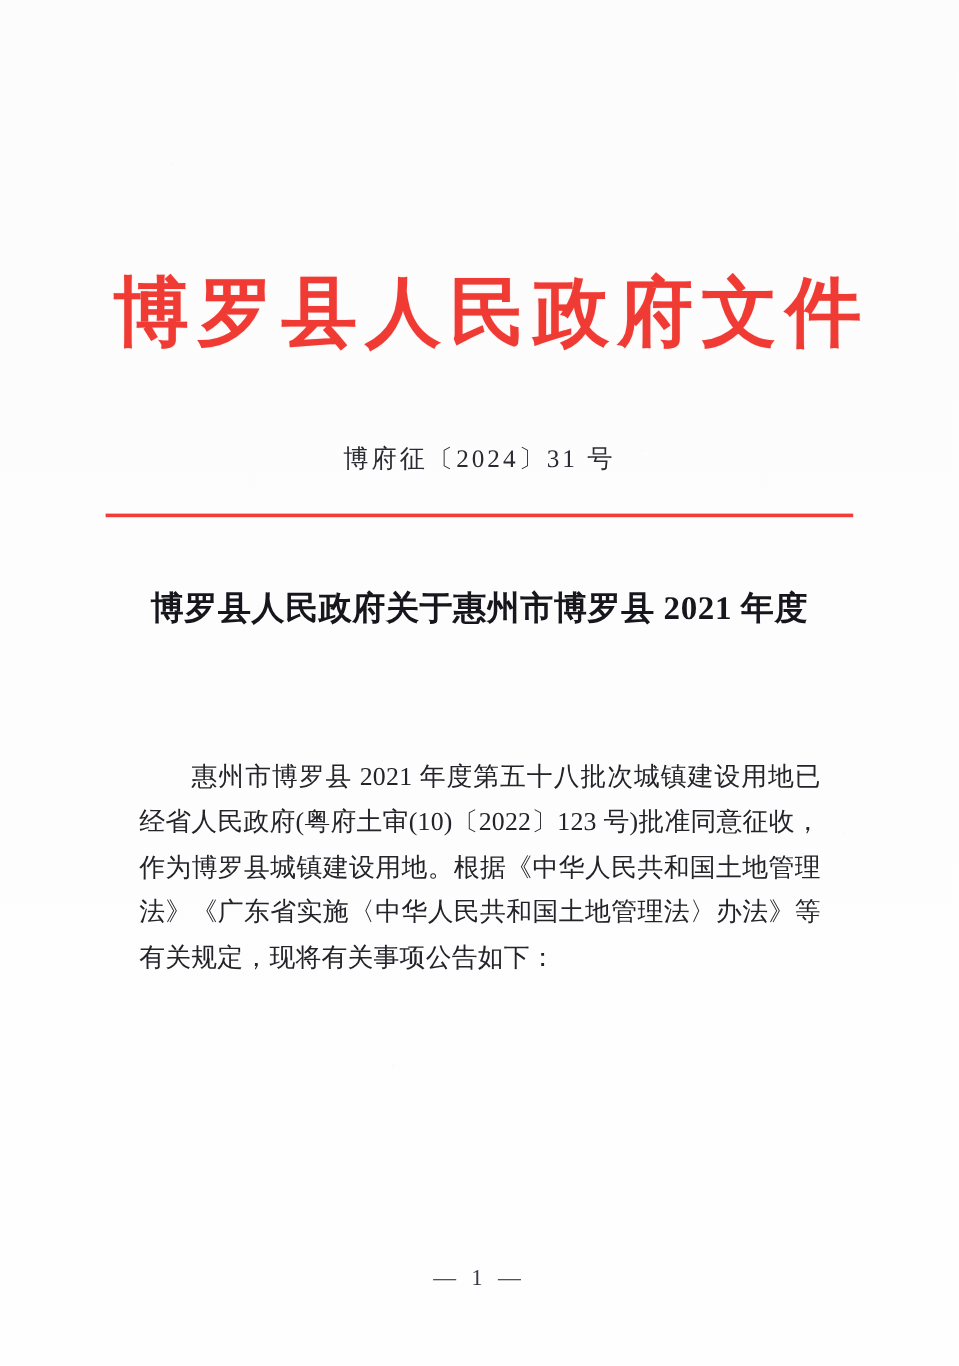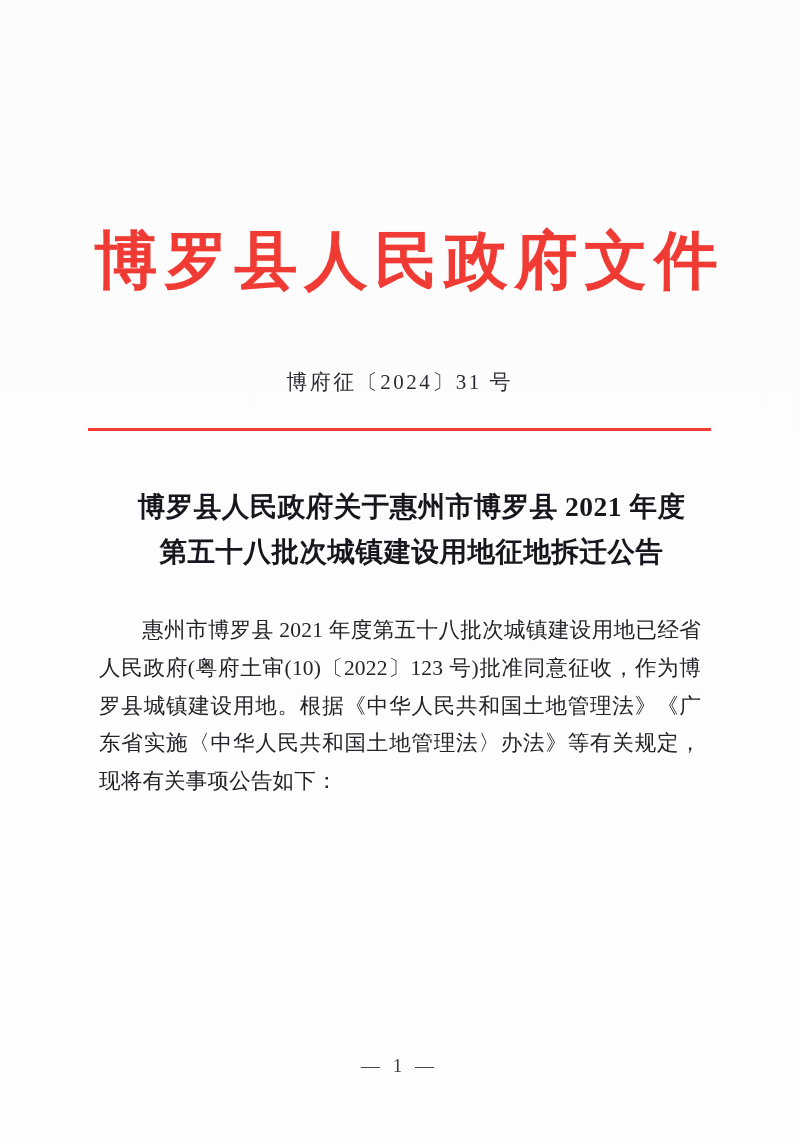--- a/index.html
+++ b/index.html
@@ -75,21 +75,21 @@
     left: 88px;
     width: 623px;
     height: 2.5px;
     background: #f23c34;
   }
 
   
   .doc-title {
     position: absolute;
     top: 484px;
-    left: 84px;
+    left: 72px;
     width: 655px;
     text-align: center;
     font-family: "Liberation Serif", "DejaVu Serif", serif;
     font-weight: bold;
     font-size: 27.5px;
     line-height: 45px;
     color: #16161c;
     letter-spacing: 0.5px;
   }
   .doc-title .tline {
@@ -103,21 +103,21 @@
     top: 612px;
     left: 99px;
     width: 602px;
     font-family: "Liberation Serif", "DejaVu Serif", serif;
     font-size: 21.5px;
     line-height: 37.8px;
     color: #232329;
     letter-spacing: 0.2px;
   }
   .para {
-    margin: 0;
+    margin: 17px;
     text-align: justify;
     text-justify: inter-character;
   }
   .para + .para {
     margin-top: 0px;
   }
   .para .lead {
     display: inline-block;
     width: 2em;
   }
@@ -150,21 +150,20 @@
   <div class="masthead">
     <div class="masthead-title">博罗县人民政府文件</div>
   </div>
 
   <div class="doc-number">博府征〔2024〕31 号</div>
 
   <div class="red-rule"></div>
 
   <div class="doc-title">
     <span class="tline">博罗县人民政府关于惠州市博罗县 2021 年度</span>
-    <span class="tline">第五十八批次城镇建设用地征地拆迁公告</span>
   </div>
 
   <div class="body-text">
     <p class="para"><span class="lead"></span><span>惠州市博罗县 2021 年度第五十八批次城镇建设用地已经省人民政府(粤府土审(10)〔2022〕123 号)批准同意征收，作为博罗县城镇建设用地。根据《中华人民共和国土地管理法》《广东省实施〈中华人民共和国土地管理法〉办法》等有关规定，现将有关事项公告如下：</span></p>
   </div>
 
   <div class="page-footer">— 1 —</div>
 
 </div>
 

